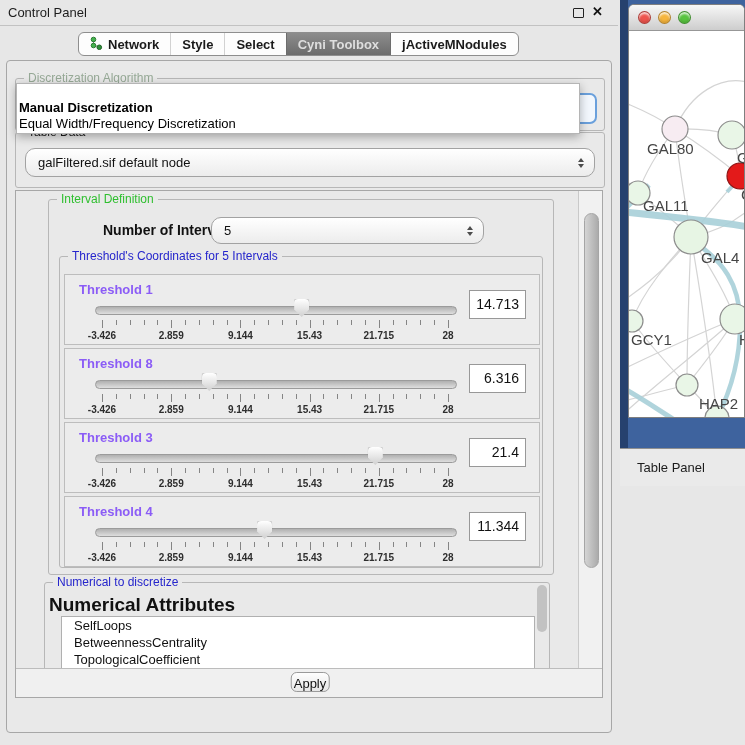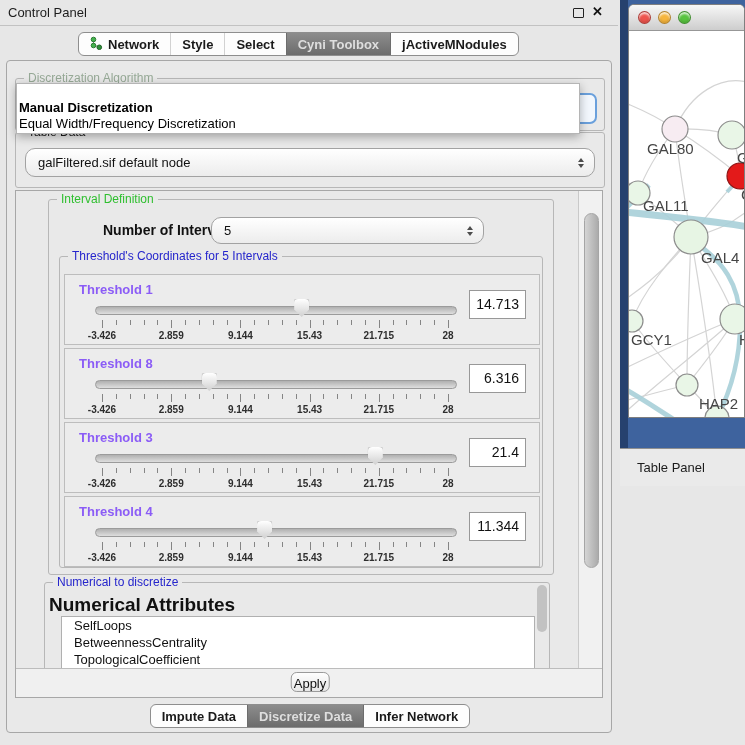--- a/index.html
+++ b/index.html
@@ -345,33 +345,20 @@
 
     <div class="abs" id="apply-strip">
       <button id="apply-btn">Apply</button>
     </div>
 
     <div class="abs" id="vscroll-track">
       <div class="abs" id="vscroll-thumb"></div>
     </div>
   </div>
 
-  <div class="abs" id="bottom-tabs-wrap">
-    <div class="tabbar" id="bottom-tabs">
-        <div class="seg">
-          <span>Impute Data</span>
-        </div>
-        <div class="seg selected">
-          <span>Discretize Data</span>
-        </div>
-        <div class="seg">
-          <span>Infer Network</span>
-        </div>
-      </div>
-  </div>
 </div>
 
 <div class="abs" id="desktop"></div>
 
 <div class="abs" id="net-window">
   <div class="abs" id="net-titlebar">
     <span class="light" id="light-red" style="background: rgb(238, 84, 77);"></span>
     <span class="light" id="light-yellow" style="background: rgb(246, 181, 61);"></span>
     <span class="light" id="light-green" style="background: rgb(88, 196, 63);"></span>
   </div>

